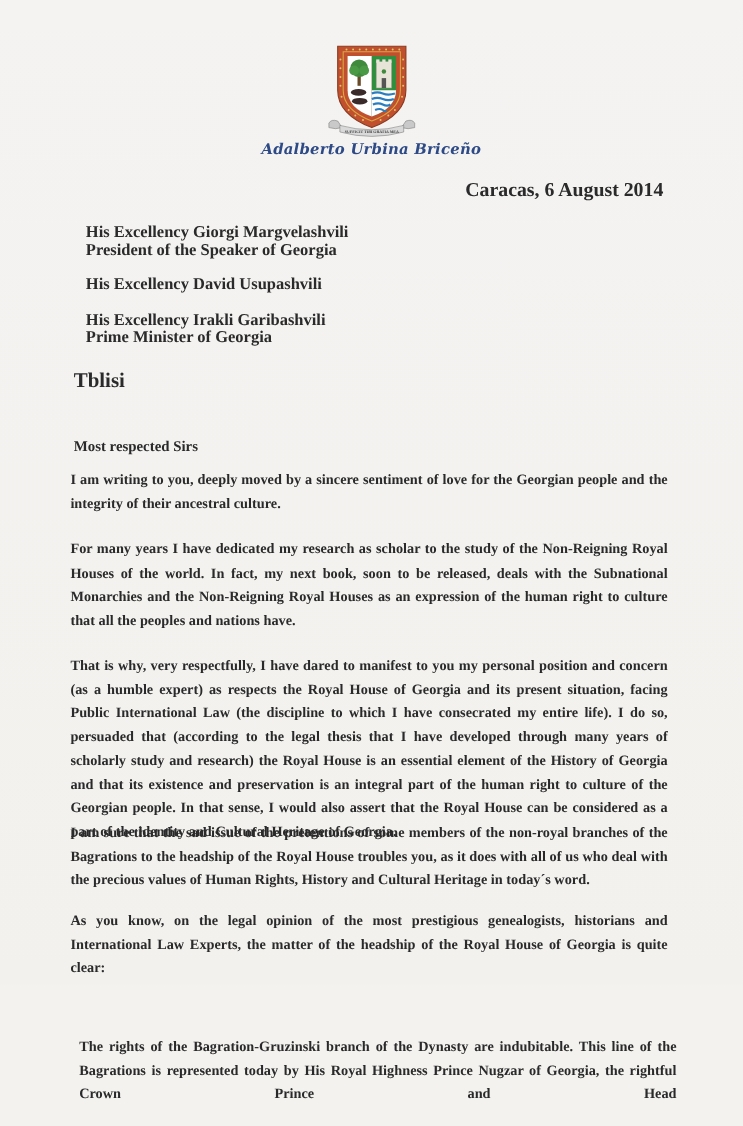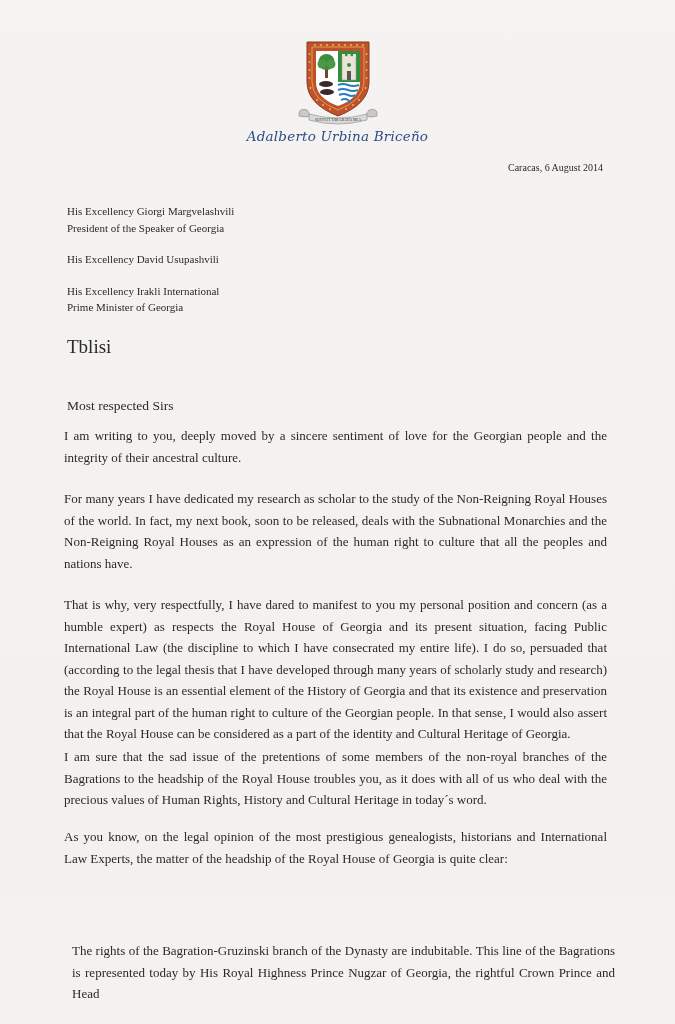--- a/index.html
+++ b/index.html
@@ -14,20 +14,21 @@
       position: relative;
       font-family: "Liberation Serif", "DejaVu Serif", serif;
       color: #2a2a2a;
     }
     .page {
       position: absolute;
       left: 0; top: 0;
       width: 675px;
       height: 895px;
       background: linear-gradient(180deg, #f4f3f1 0%, #f2f1ee 100%);
+      font-weight: bold;
     }
     .letterhead {
       position: absolute;
       left: 0;
       top: 38px;
       width: 675px;
       text-align: center;
     }
     .crest {
       display: block;
@@ -44,29 +45,29 @@
       font-family: "DejaVu Serif", "Liberation Serif", serif;
       font-style: italic;
       font-size: 13.5px;
       color: #2d4a86;
       letter-spacing: 0.2px;
     }
     .date-line {
       position: absolute;
       right: 72px;
       top: 162px;
-      font-size: 10px;
+      font-size: 18px;
       color: #2a2a2a;
       text-align: right;
     }
     .recipients {
       position: absolute;
-      left: 67px;
+      left: 78px;
       top: 203px;
-      font-size: 11px;
+      font-size: 15px;
       line-height: 16.5px;
     }
     .recipient {
       margin-bottom: 15px;
     }
     .recipient div {
       white-space: nowrap;
     }
     .city {
       position: absolute;
@@ -174,21 +175,21 @@
 
   <div class="recipients">
     <div class="recipient">
       <div>His Excellency Giorgi Margvelashvili</div>
       <div>President of the Speaker of Georgia</div>
     </div>
     <div class="recipient">
       <div>His Excellency David Usupashvili</div>
     </div>
     <div class="recipient">
-      <div>His Excellency Irakli International</div>
+      <div>His Excellency Irakli Garibashvili</div>
       <div>Prime Minister of Georgia</div>
     </div>
   </div>
 
   <div class="city">Tblisi</div>
 
   <div class="salutation">Most respected Sirs</div>
 
   <p class="body-text p1" style="margin:0">I am writing to you, deeply moved by a sincere sentiment of love for the Georgian people and the integrity of their ancestral culture.</p>
   <p class="body-text p2" style="margin:0">For many years I have dedicated my research as scholar to the study of the Non-Reigning Royal Houses of the world. In fact, my next book, soon to be released, deals with the Subnational Monarchies and the Non-Reigning Royal Houses as an expression of the human right to culture that all the peoples and nations have.</p>

